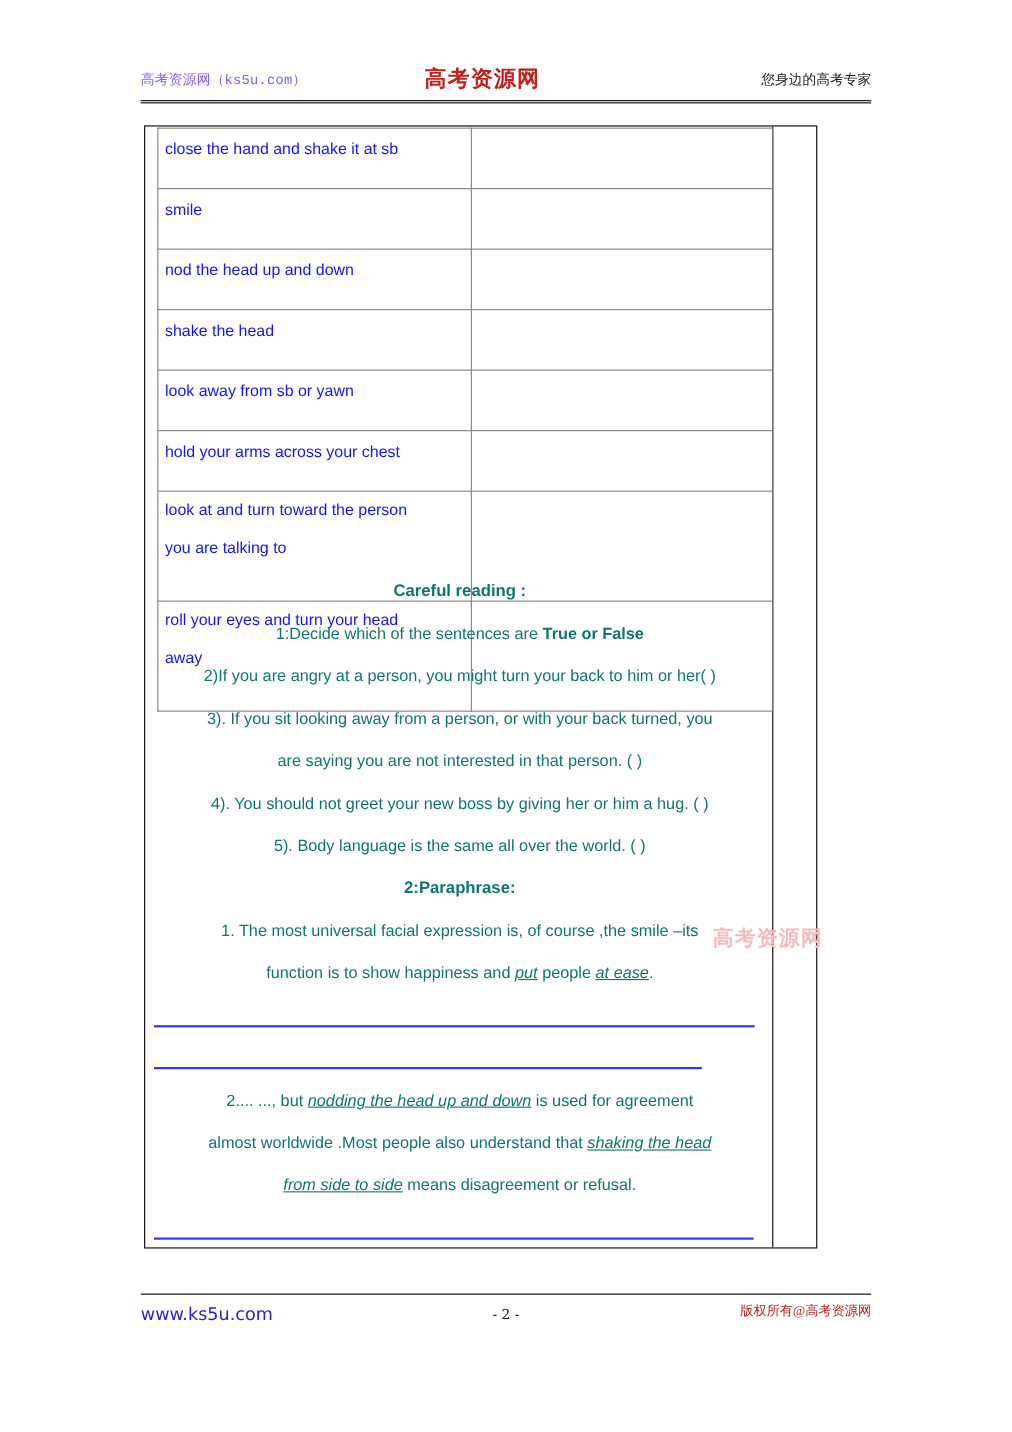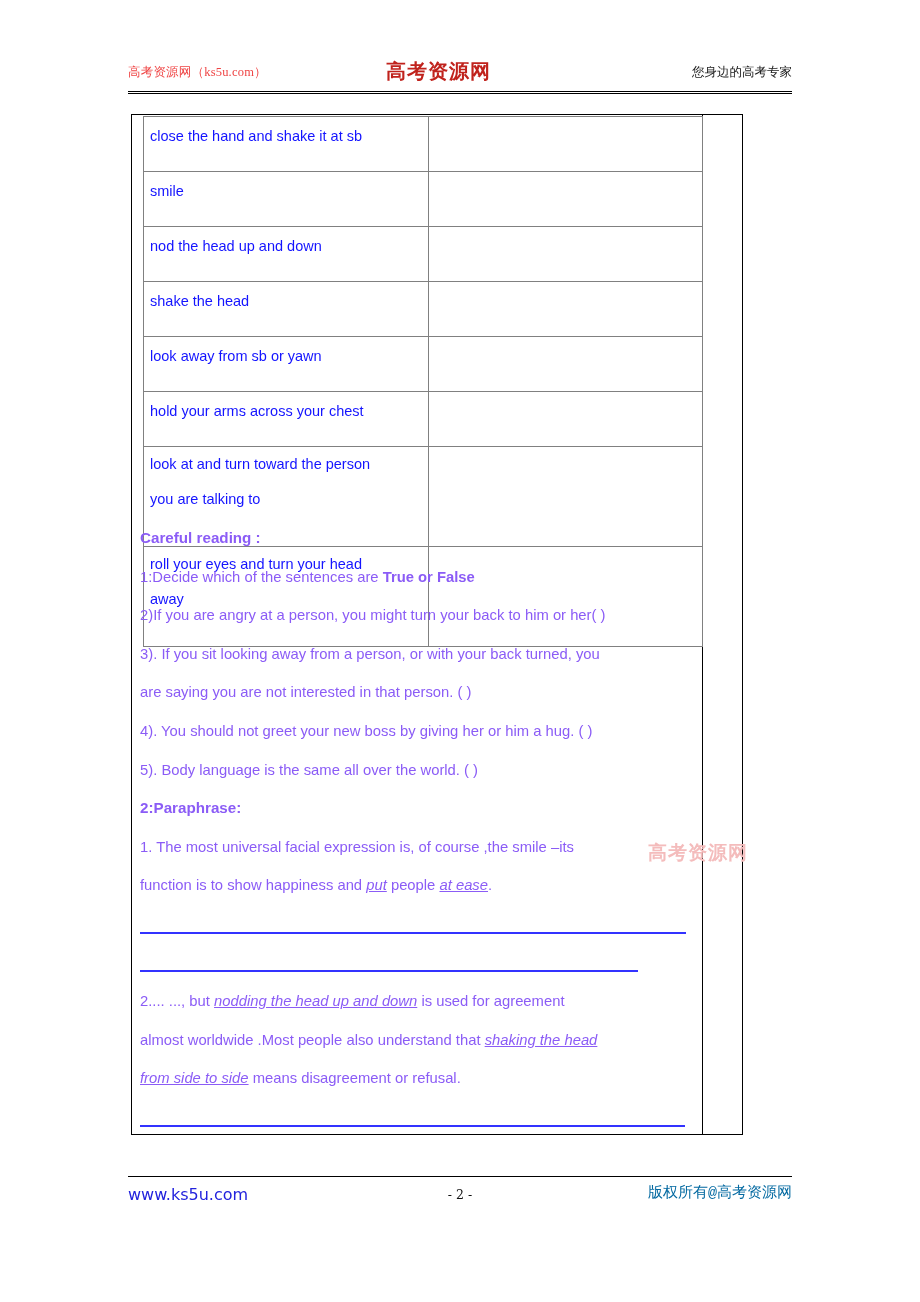--- a/index.html
+++ b/index.html
@@ -30,23 +30,23 @@
     top: 58px;
     width: 664px;
     height: 36px;
     border-bottom: 3px double #000000;
     box-sizing: border-box;
   }
   .doc-header-left {
     position: absolute;
     left: 0px;
     top: 6px;
-    font-family: Liberation Serif, serif;
+    font-family: Liberation Mono, monospace;
     font-size: 12.5px;
-    color: #ef4444;
+    color: #8b5cf6;
     white-space: nowrap;
     letter-spacing: 0.2px;
   }
   .doc-header-logo {
     position: absolute;
     left: 258px;
     top: 0px;
     font-family: "DejaVu Serif", serif;
     font-size: 20px;
     font-weight: bold;
@@ -126,21 +126,22 @@
     left: 8px;
     top: 404px;
     width: 556px;
     color: #1414ff;
     font-size: 14.8px;
   }
   .p {
     margin: 0;
     line-height: 38.6px;
     white-space: nowrap;
-    color: #8b5cf6;
+    color: #0f766e;
+    text-align: center;
   }
   .p.heading {
     font-weight: bold;
     font-size: 15.2px;
   }
   .b { font-weight: bold; }
   .iu {
     font-style: italic;
     text-decoration: underline;
   }
@@ -203,23 +204,23 @@
     top: 10px;
     text-align: center;
     font-family: "DejaVu Serif", serif;
     font-size: 12.5px;
     color: #111111;
   }
   .doc-footer-right {
     position: absolute;
     right: 0px;
     top: 6px;
-    font-family: Liberation Mono, monospace;
-    font-size: 15px;
-    color: #0369a1;
+    font-family: Liberation Serif, serif;
+    font-size: 12px;
+    color: #b91c1c;
     white-space: nowrap;
   }
 </style>
 </head>
 <body>
 
 <div class="page">
 
   <div class="doc-header">
     <div class="doc-header-left">高考资源网（ks5u.com）</div>

